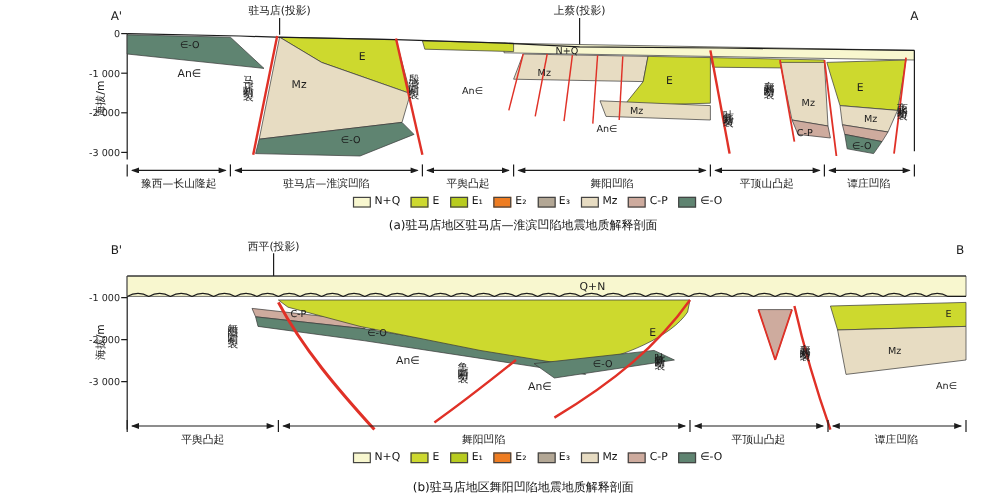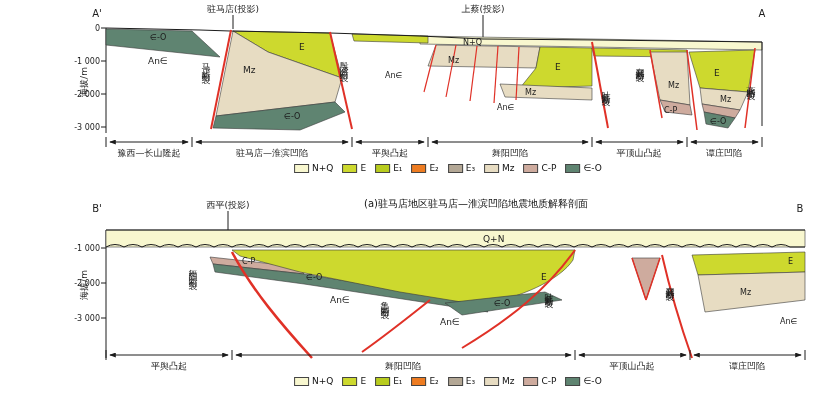--- a/index.html
+++ b/index.html
@@ -14,22 +14,22 @@
   .fNQ{fill:#f8f7cf;} .fE{fill:#cdd92e;} .fMz{fill:#e7dcc2;}
   .fCP{fill:#ceab9e;} .fEO{fill:#5f8471;}
   .fault{stroke:#e03127;fill:none;}
   .ln{stroke:#1c1c1c;fill:none;}
   .ext{stroke:#1c1c1c;stroke-width:1;}
   .legend-row{position:absolute;left:448px;transform:translateX(-50%);display:flex;gap:9px;
               align-items:center;z-index:5;white-space:nowrap;}
   .li{display:flex;align-items:center;gap:3px;}
   .sw{display:inline-block;width:15px;height:9px;border:1px solid #444;box-sizing:border-box;}
   .ll{font-size:9px;color:#111;}
-  .caption{position:absolute;left:476px;transform:translateX(-50%);font-size:10px;color:#111;
-           z-index:5;white-space:nowrap;margin-top:16px;}
+  .caption{position:absolute;left:436px;transform:translateX(-50%);font-size:10px;color:#111;
+           z-index:5;white-space:nowrap;}
 </style>
 </head>
 <body>
 
 <div class="stage">
 
   <svg id="svg-a" width="831" height="200" viewBox="0 0 831 200">
     <defs>
       <marker id="ma" viewBox="0 0 8 6" markerWidth="7" markerHeight="5" refX="7" refY="3" orient="auto-start-reverse">
           <path d="M0,0 L8,3 L0,6 Z" fill="#1c1c1c"></path>
@@ -279,14 +279,15 @@
       </span>
     <span class="li">
         <i class="sw" style="background: rgb(206, 171, 158);"></i>
         <span class="ll">C-P</span>
       </span>
     <span class="li">
         <i class="sw" style="background: rgb(95, 132, 113);"></i>
         <span class="ll">∈-O</span>
       </span>
   </div>
+  <div class="caption" style="top:399px">(b)驻马店地区舞阳凹陷地震地质解释剖面</div>
 
 </div>
 
 </body></html>

